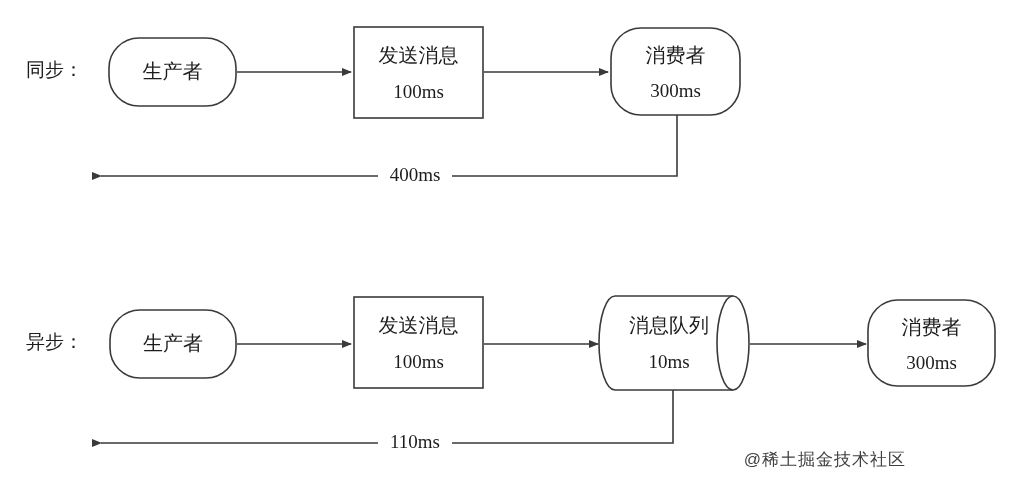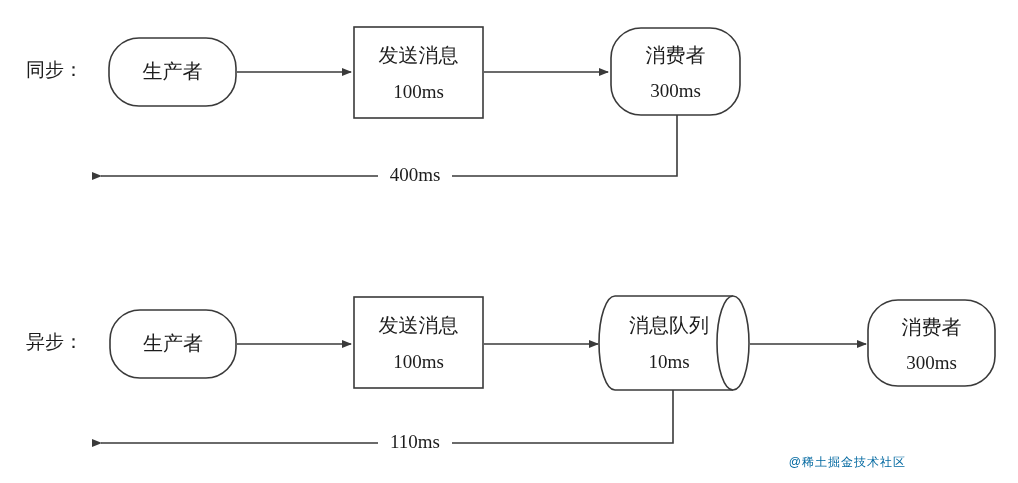--- a/index.html
+++ b/index.html
@@ -64,22 +64,22 @@
     dominant-baseline: middle;
   }
   .edge-label-bg {
     fill: #ffffff;
   }
   .watermark {
     position: absolute;
     right: 20px;
     bottom: 12px;
     font-family: "Liberation Sans", "DejaVu Sans", sans-serif;
-    font-size: 12px;
-    color: #0369a1;
+    font-size: 17px;
+    color: #404040;
     letter-spacing: 1px;
     white-space: nowrap;
     user-select: none;
     margin-top: 44px;
   }
 </style>
 </head>
 <body>
 
 <div id="diagram-root">

